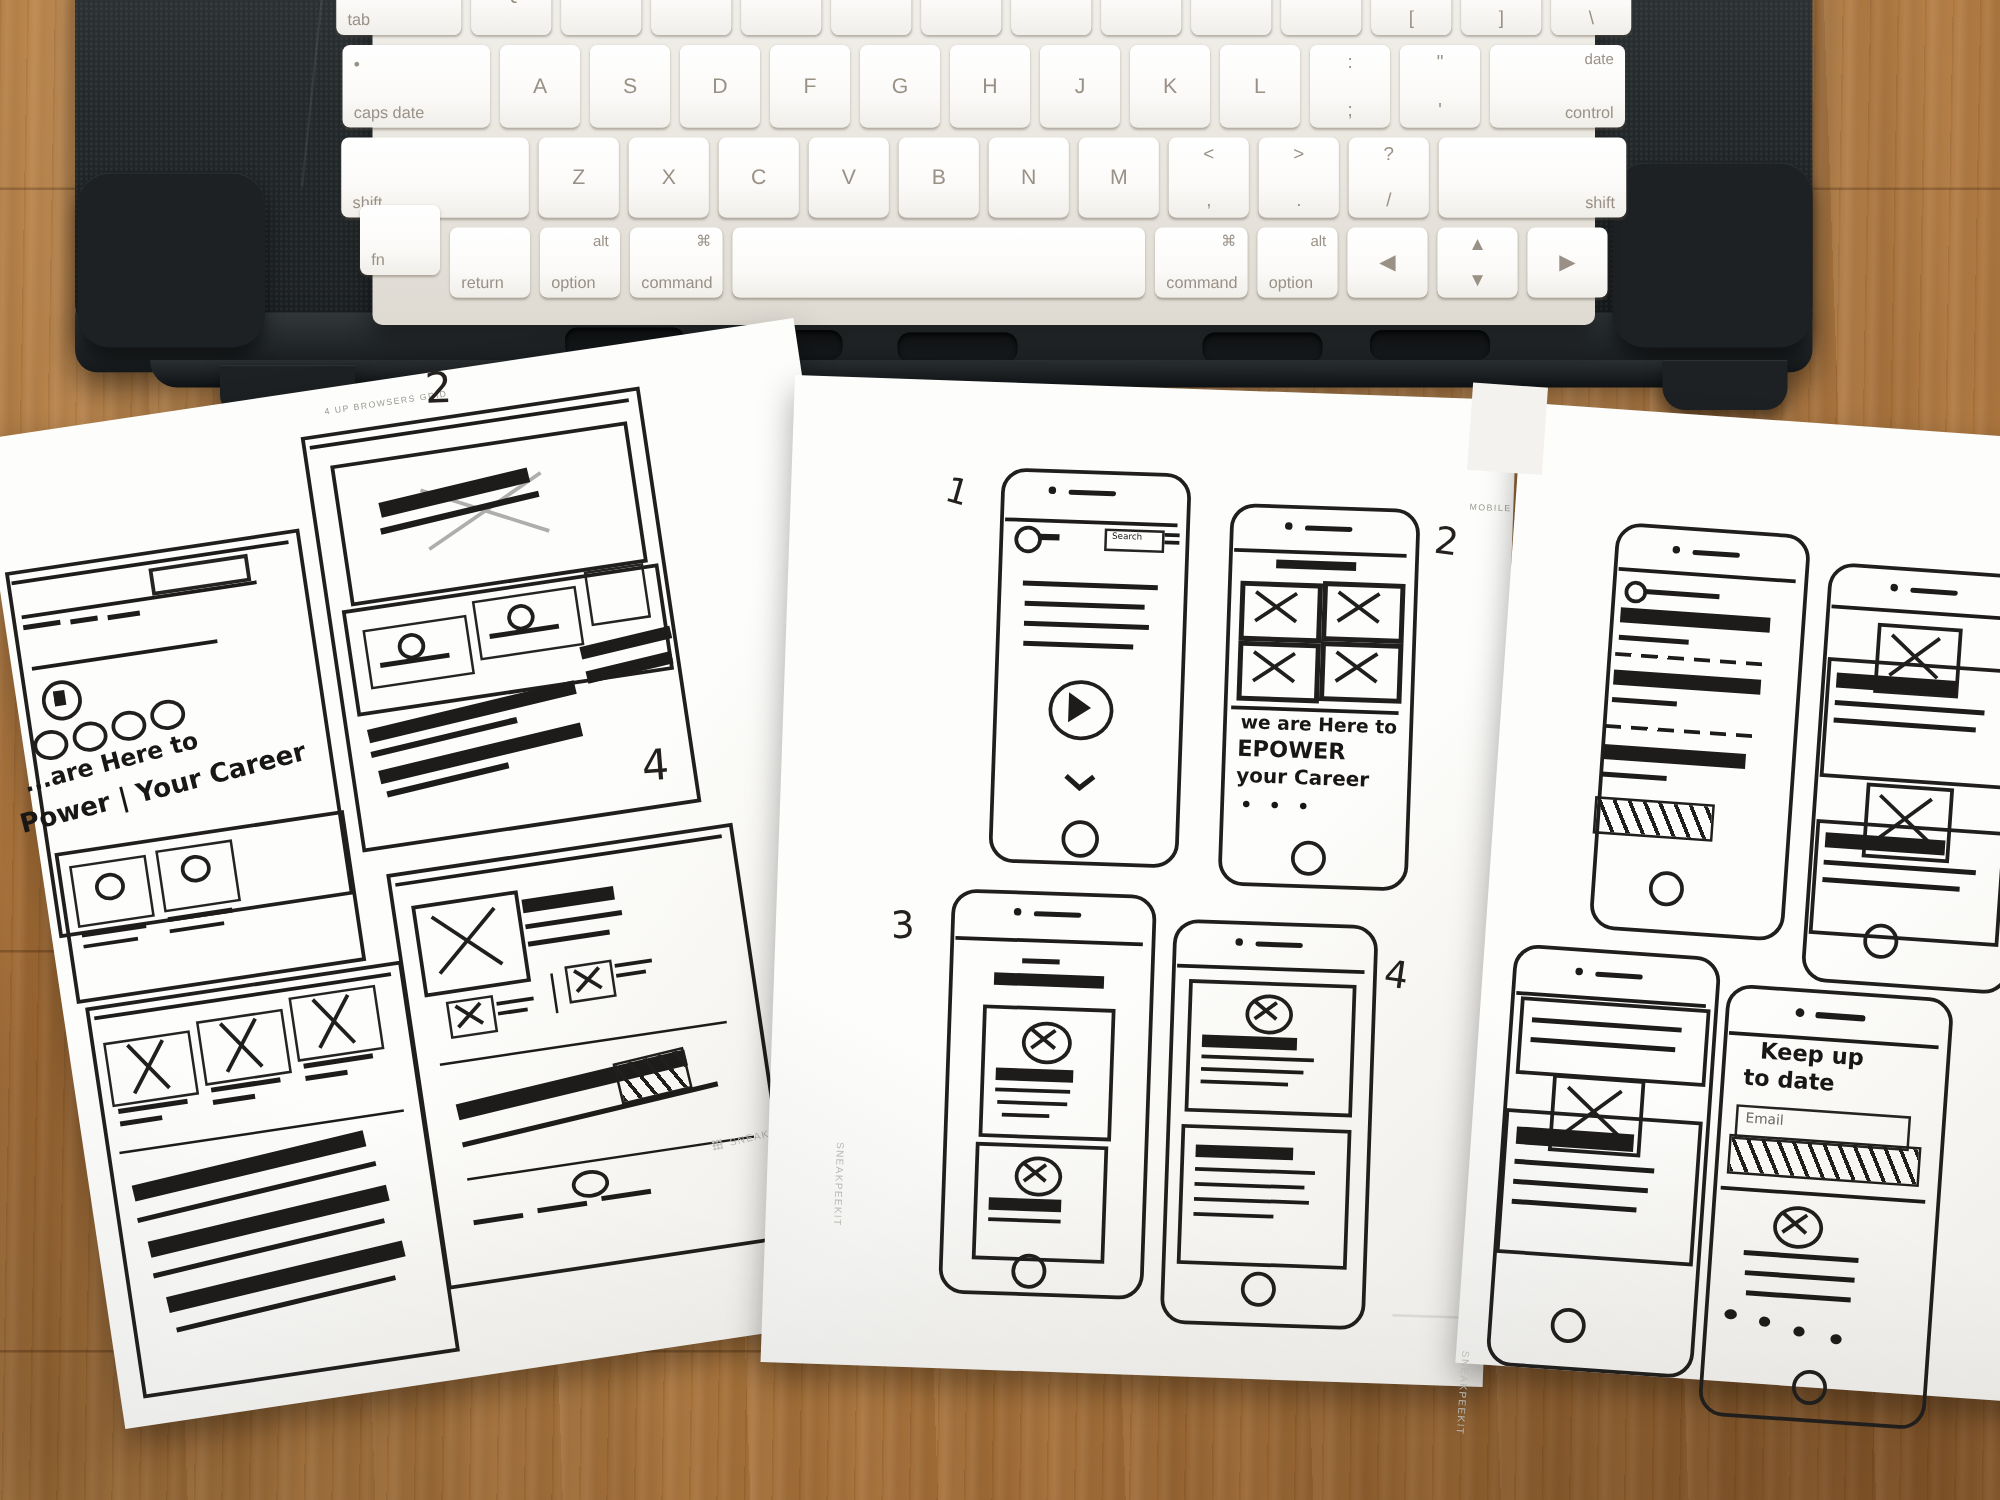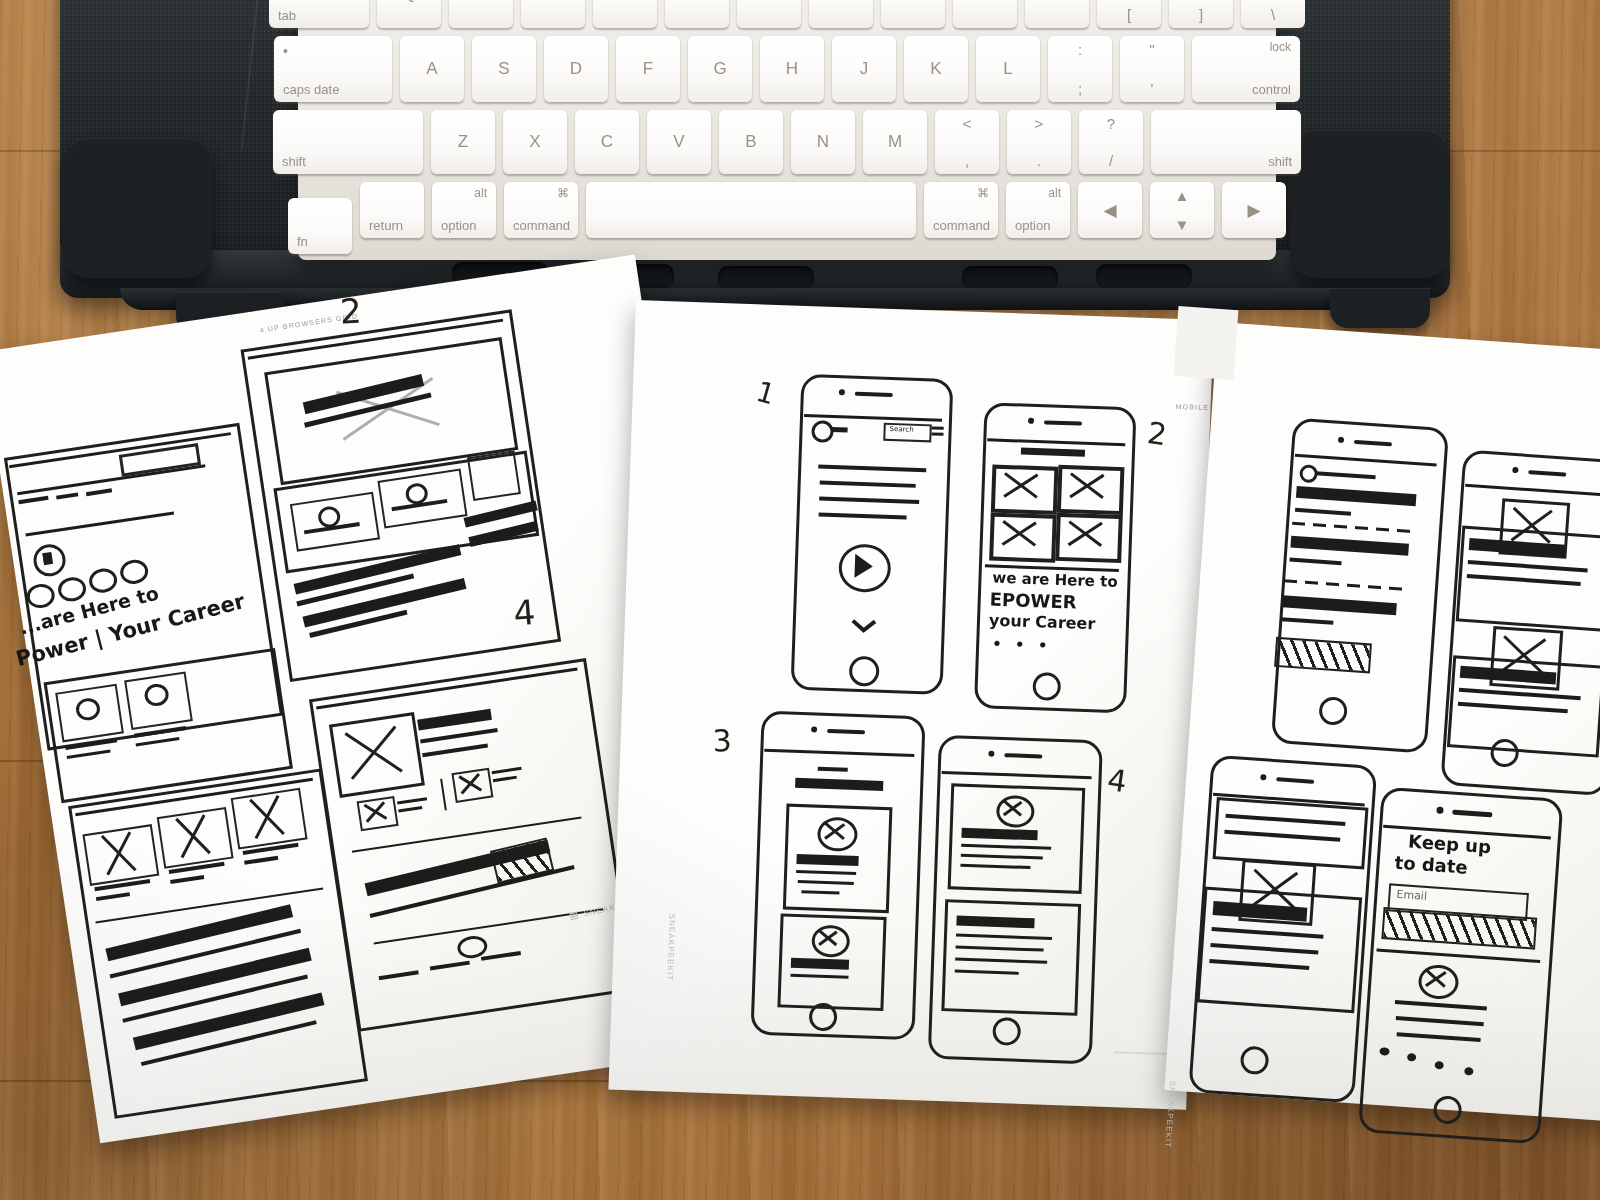--- a/index.html
+++ b/index.html
@@ -195,21 +195,21 @@
       <div class="key" style="left: 750px; top: 82px; width: 64px; height: 66px;">
         <span class="ktc">:</span>
         <span class="kbc">;</span>
       </div>
       <div class="key" style="left: 822px; top: 82px; width: 64px; height: 66px;">
         <span class="ktc">"</span>
         <span class="kbc">'</span>
       </div>
       <div class="key" style="left: 894px; top: 82px; width: 108px; height: 66px;">
         <span class="kbr">control</span>
-        <span class="ktr">lock</span>
+        <span class="ktr">date</span>
       </div>
       <div class="key" style="left: -25px; top: 156px; width: 150px; height: 64px;">
         <span class="kbl">shift</span>
       </div>
       <div class="key" style="left: 133px; top: 156px; width: 64px; height: 64px;">
         <span class="kc">Z</span>
       </div>
       <div class="key" style="left: 205px; top: 156px; width: 64px; height: 64px;">
         <span class="kc">X</span>
       </div>
@@ -236,21 +236,21 @@
         <span class="ktc">&gt;</span>
         <span class="kbc">.</span>
       </div>
       <div class="key" style="left: 781px; top: 156px; width: 64px; height: 64px;">
         <span class="ktc">?</span>
         <span class="kbc">/</span>
       </div>
       <div class="key" style="left: 853px; top: 156px; width: 150px; height: 64px;">
         <span class="kbr">shift</span>
       </div>
-      <div class="key" style="left: -10px; top: 244px; width: 64px; height: 56px;">
+      <div class="key" style="left: -10px; top: 210px; width: 64px; height: 56px;">
         <span class="kbl">fn</span>
       </div>
       <div class="key" style="left: 62px; top: 228px; width: 64px; height: 56px;">
         <span class="kbl">return</span>
       </div>
       <div class="key" style="left: 134px; top: 228px; width: 64px; height: 56px;">
         <span class="kbl">option</span>
         <span class="ktr">alt</span>
       </div>
       <div class="key" style="left: 206px; top: 228px; width: 74px; height: 56px;">

